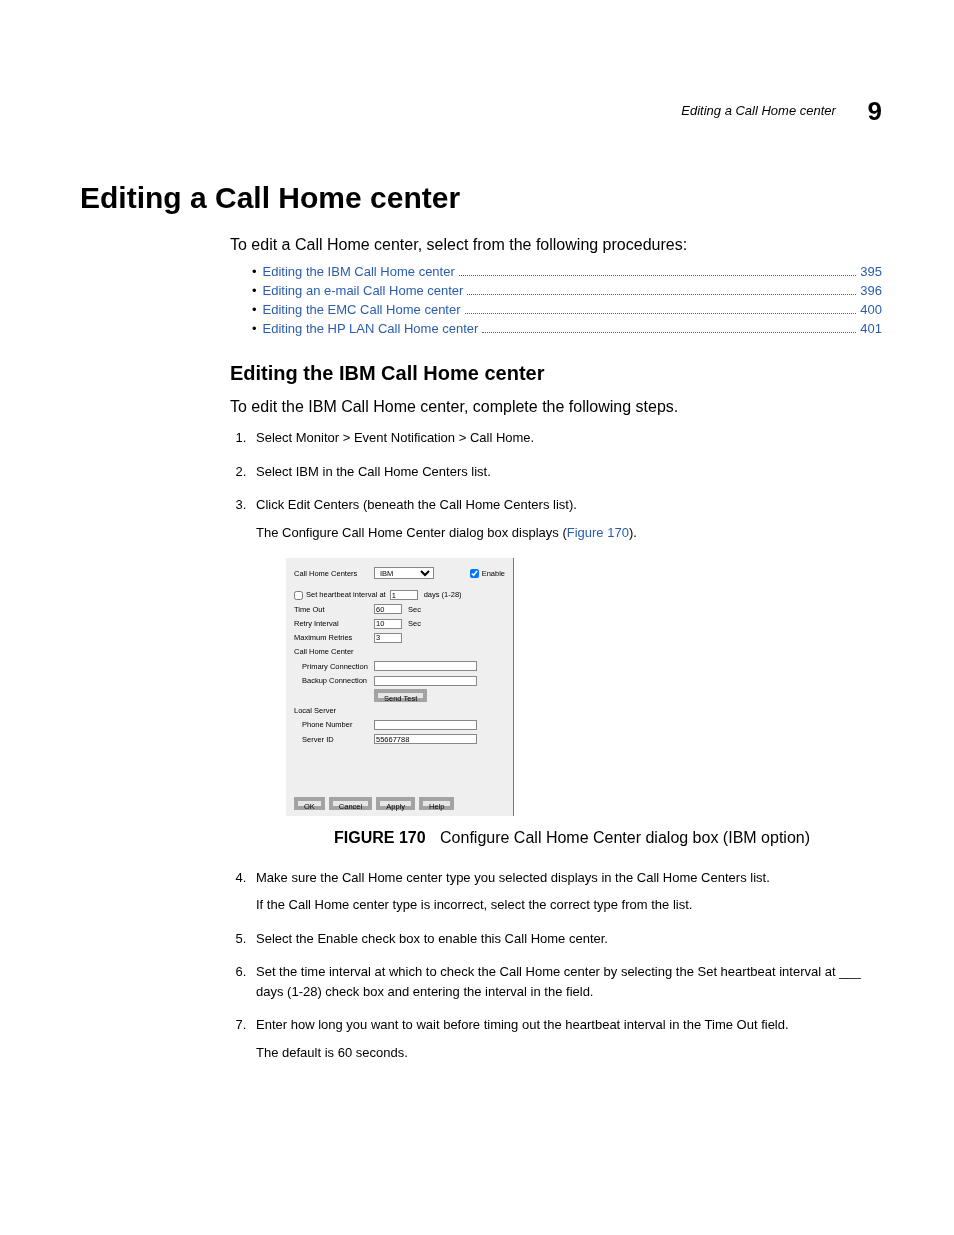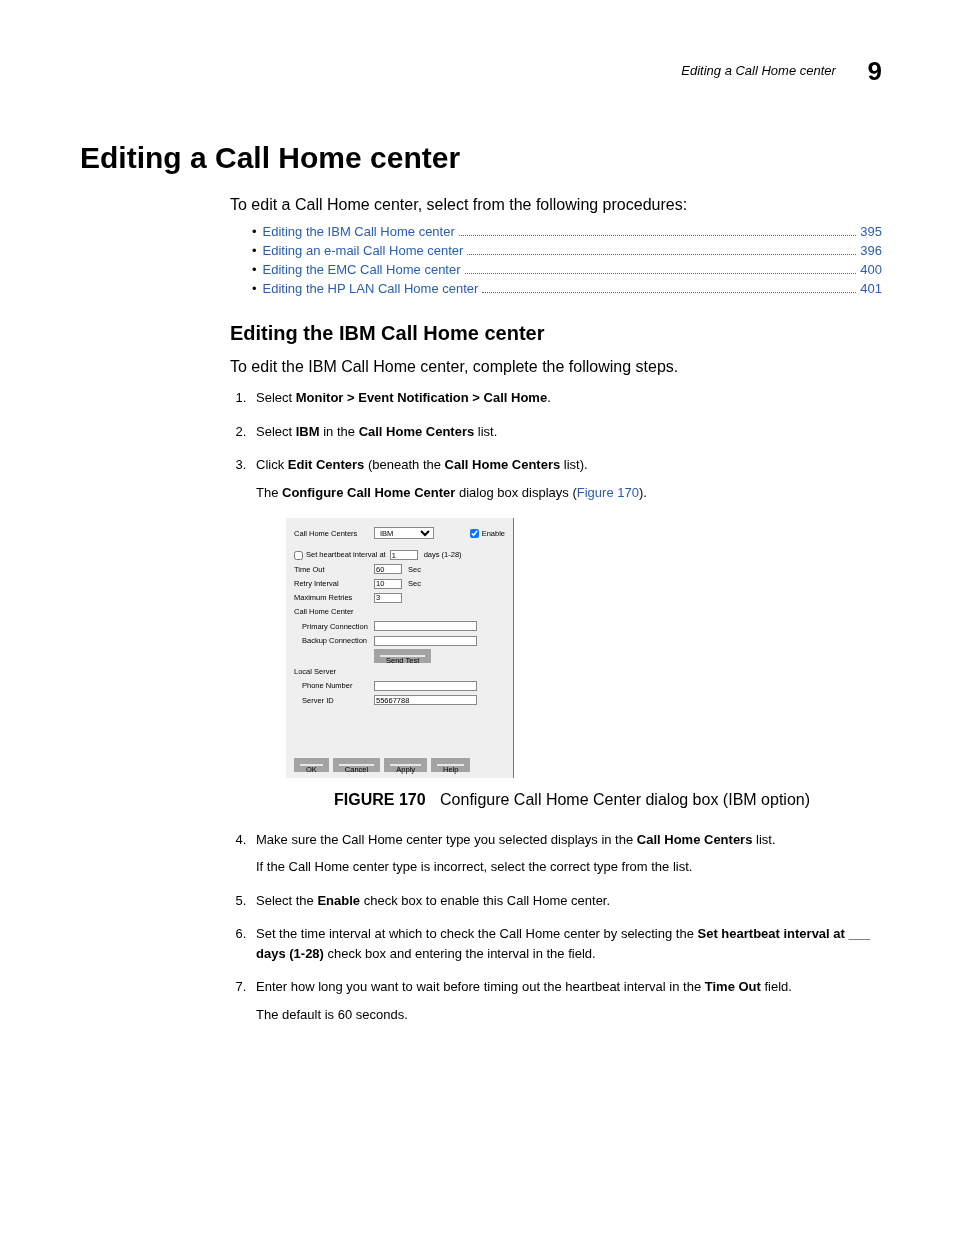--- a/index.html
+++ b/index.html
@@ -7,20 +7,21 @@
     margin: 0;
     padding: 0;
     background: #fff;
     font-family: Arial, Helvetica, sans-serif;
     color: #000;
     width: 954px;
   }
   .page {
     padding: 56px 72px 40px 80px;
     position: relative;
+    margin-top: 40px;
   }
   .running-head {
     text-align: right;
     font-size: 13px;
     margin-bottom: 54px;
     font-style: italic;
   }
   .running-head .chapnum {
     font-style: normal;
     font-size: 26px;
@@ -75,21 +76,21 @@
     margin: 26px 0 10px 0;
   }
   ol.steps {
     font-size: 13px;
     line-height: 1.5;
     padding-left: 20px;
     margin: 8px 0;
   }
   ol.steps > li { margin: 10px 0 14px 0; padding-left: 6px; }
   ol.steps .sub-p { margin-top: 8px; }
-  .bold { font-weight: bold; }
+  .bold { font-weight: normal; }
   .xref { color: #2a5db0; }
   
   .figure-wrap { margin: 16px 0 10px 30px; }
   .dialog {
     width: 228px;
     border-right: 1px solid #777;
     background: #efefef;
     font-family: Tahoma, Arial, sans-serif;
     font-size: 7.5px;
     padding: 6px 8px 6px 8px;
@@ -103,21 +104,21 @@
     border: 1px solid #888; padding: 0 1px;
   }
   .dialog input[type=text] {
     font-size: 7.5px; height: 10px; background: #fff;
     border: 1px solid #888; padding: 0 1px;
   }
   .dialog input[type=checkbox] {
     width: 9px; height: 9px; margin: 0 3px 0 0; vertical-align: middle;
   }
   .dialog .btn {
-    font-size: 7.5px; border: 6px solid #a3a3a3; background: #e6e6e6;
+    font-size: 7.5px; border: 4px solid #a3a3a3; background: #e6e6e6;
     padding: 1px 6px; min-width: 28px; text-align: center;
     height: 13px; line-height: 10px;
   }
   .dialog .btnrow { display: flex; justify-content: flex-start; gap: 4px; margin-top: 52px; }
   .dialog .spacer { height: 4px; }
   .figure-caption {
     font-size: 16px;
     margin: 8px 0 18px 30px;
     padding-left: 48px;
   }

